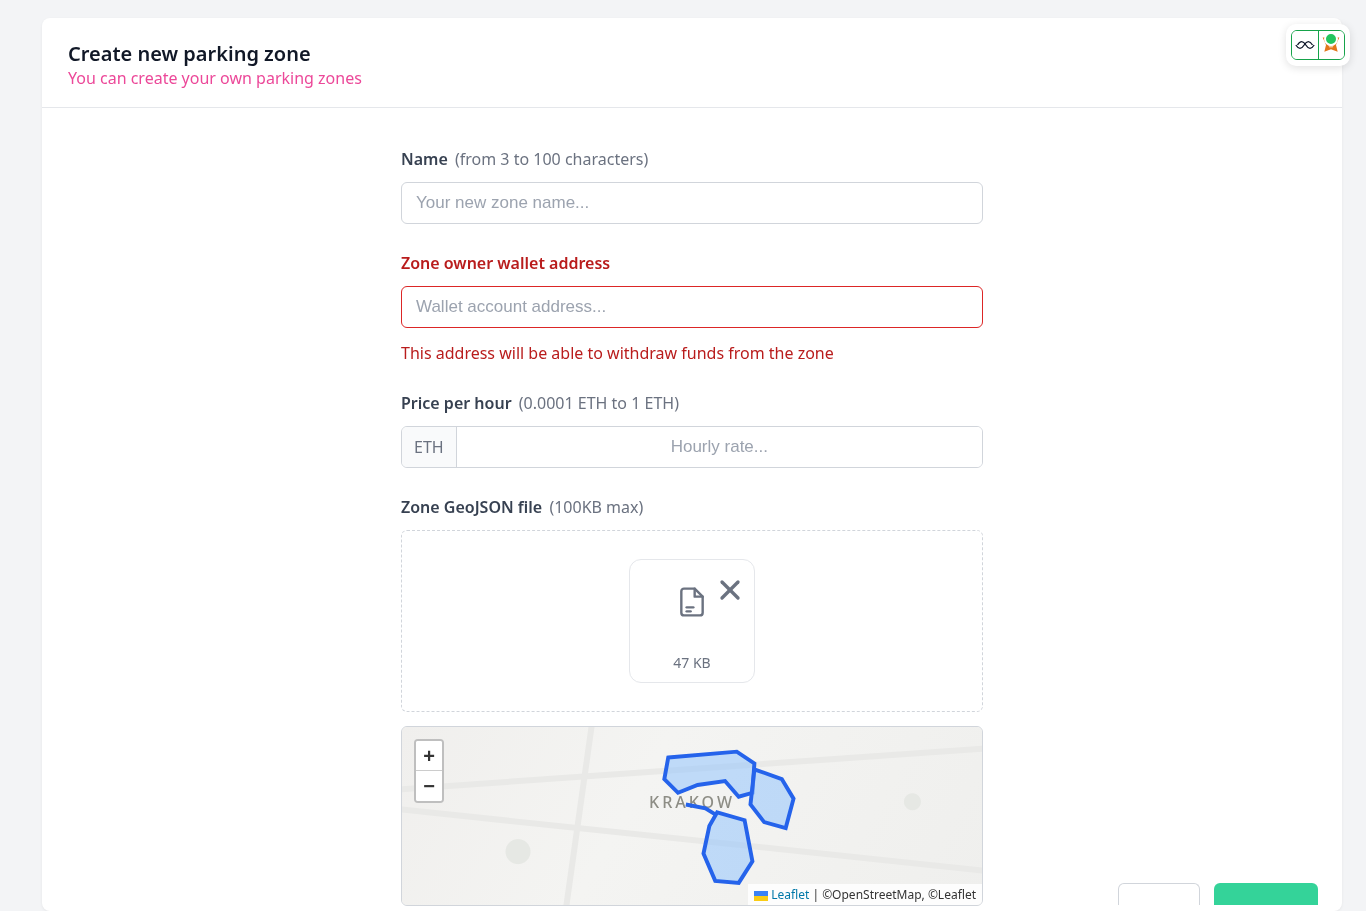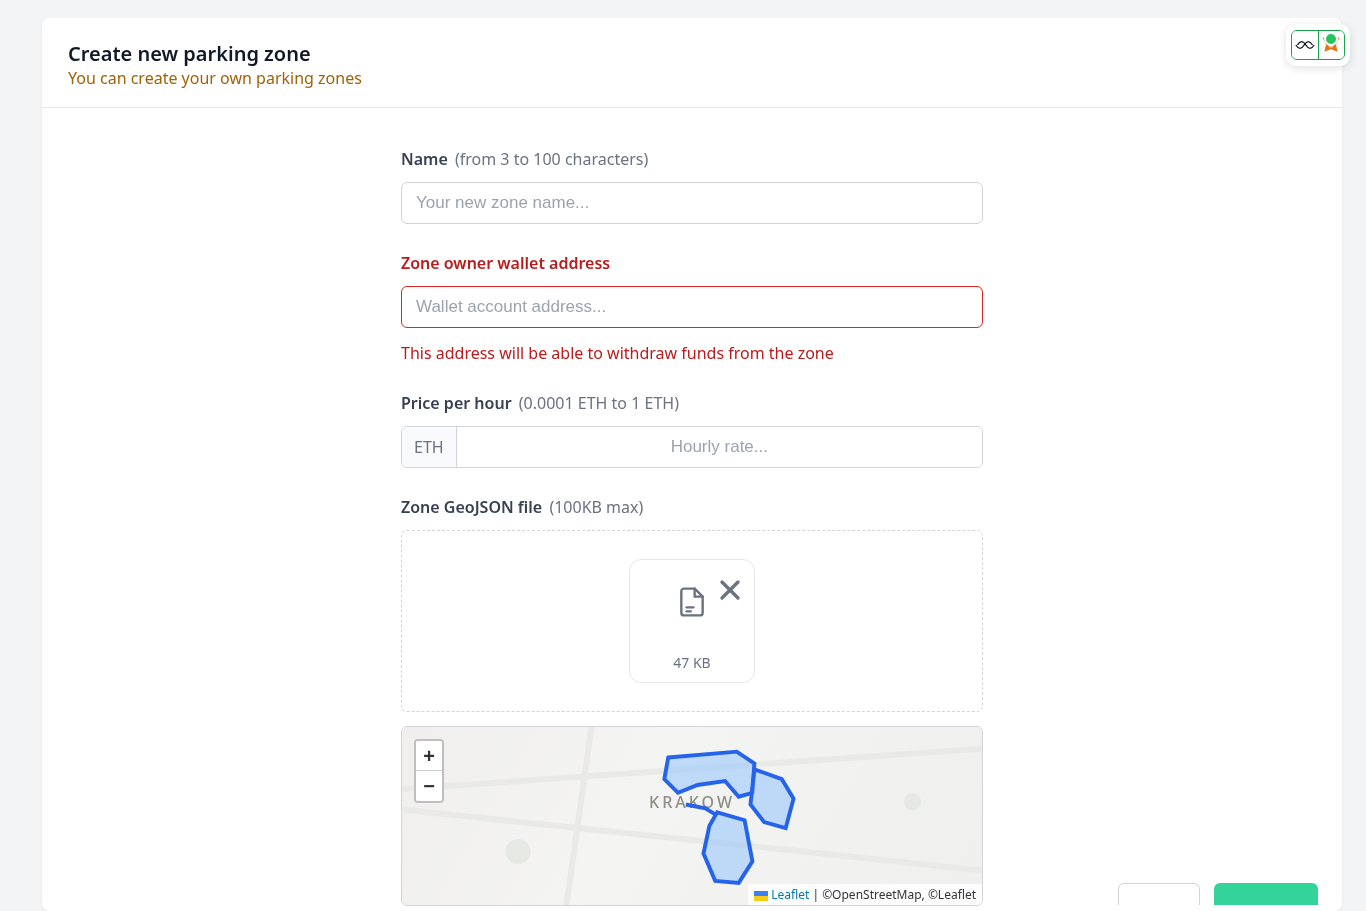--- a/index.html
+++ b/index.html
@@ -25,21 +25,21 @@
     padding: 22px 26px 18px 26px;
     border-bottom: 1px solid #e5e7eb;
   }
   .card-title {
     font-size: 20px;
     font-weight: 600;
     color: #111827;
   }
   .card-subtitle {
     font-size: 16px;
-    color: #a16207;
+    color: #ec4899;
   }
   .form-wrap {
     padding-top: 40px;
     display: flex;
     justify-content: center;
   }
   .form {
     width: 582px;
   }
   .group { margin-bottom: 28px; }

